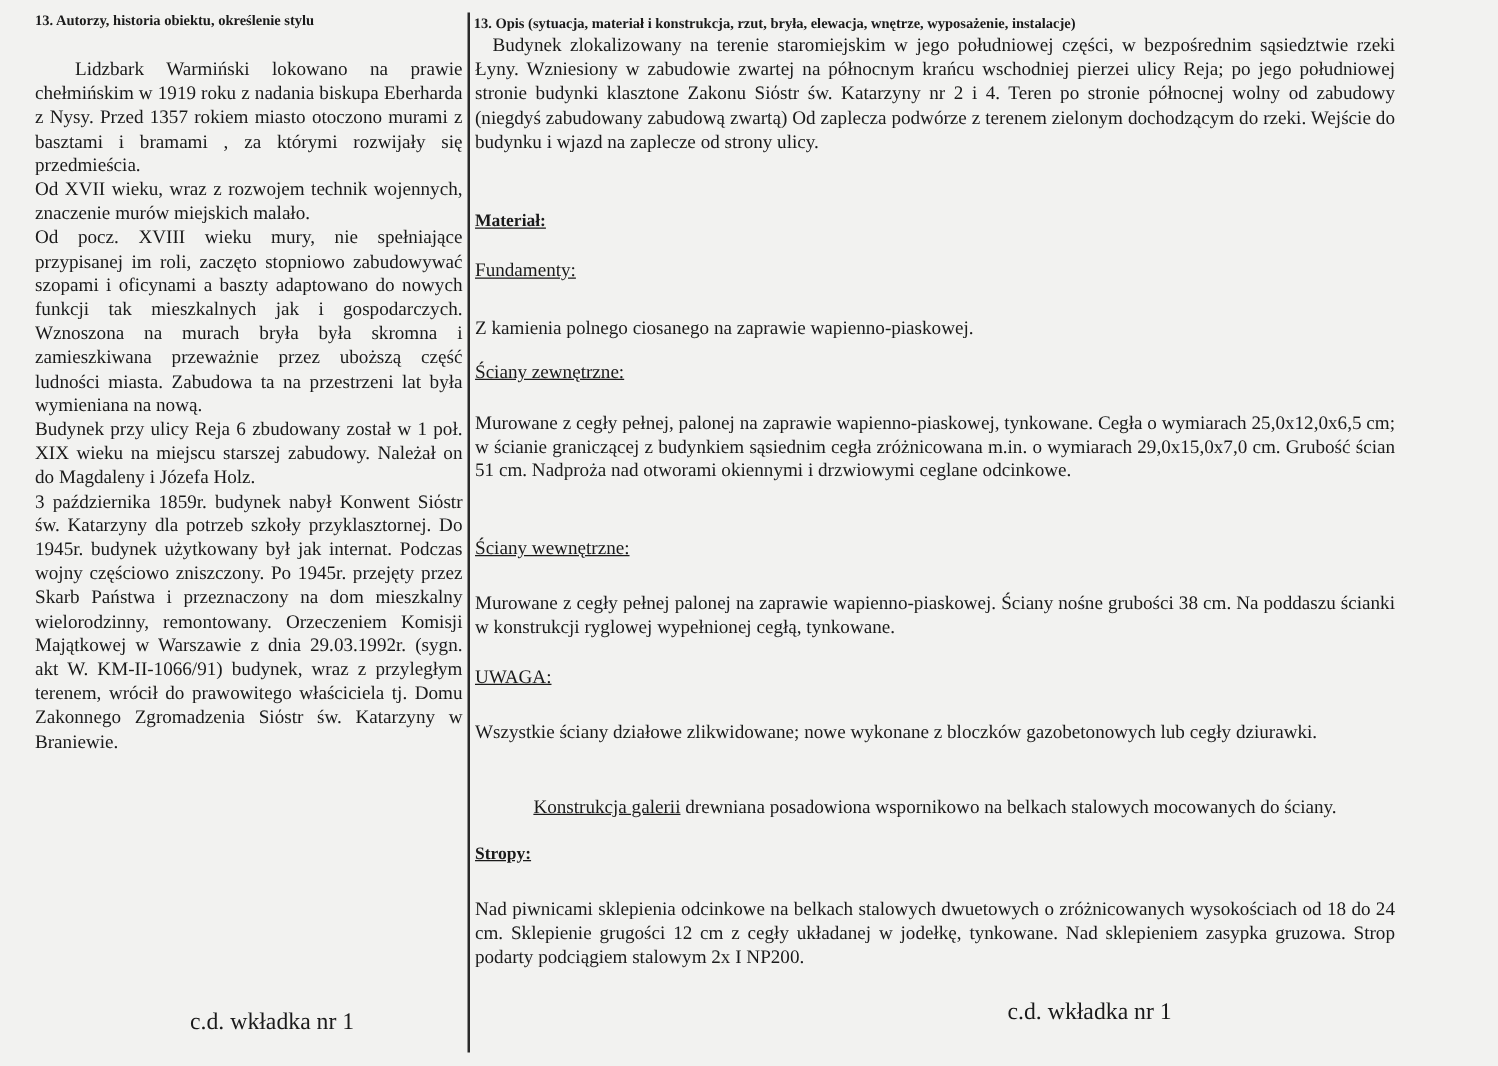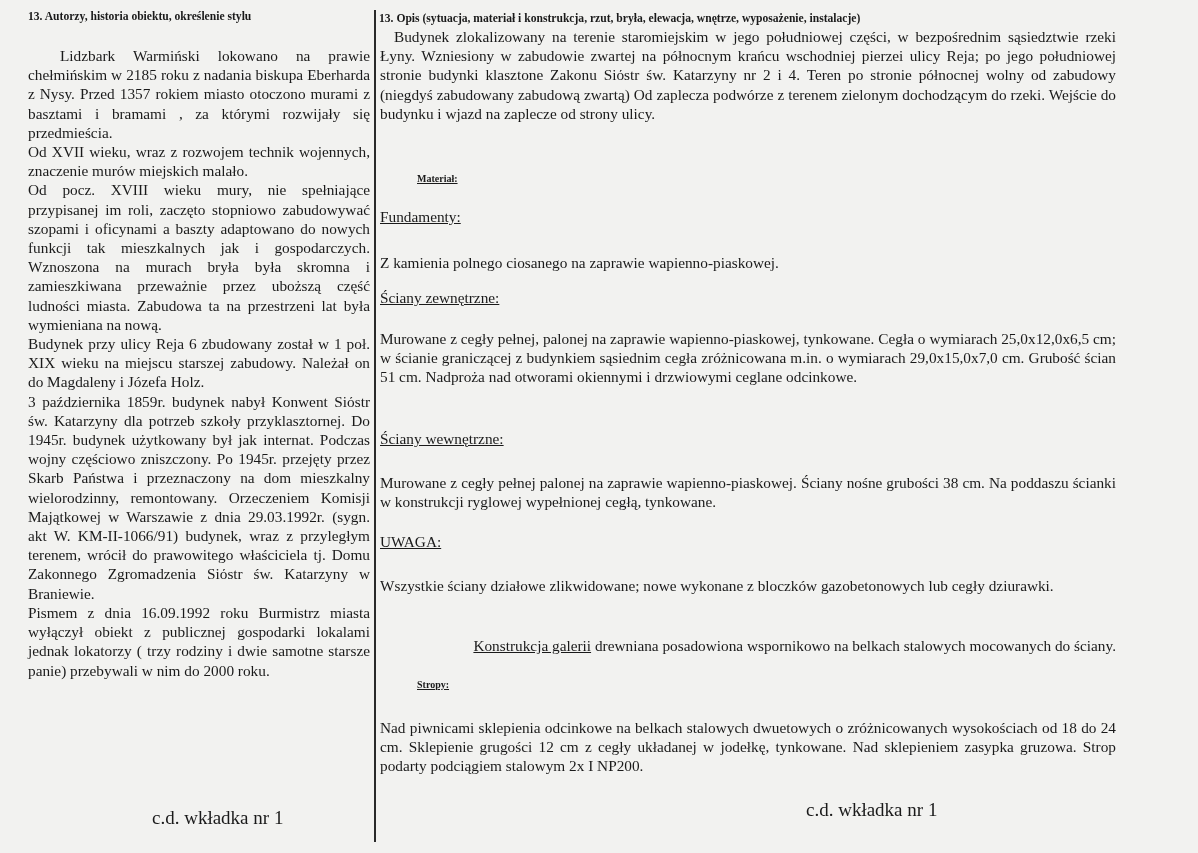--- a/index.html
+++ b/index.html
@@ -26,39 +26,38 @@
   }
   .col-left .sec-head { margin-left: 0; }
   .para {
     font-size: 15.3px; line-height: 19.2px; text-align: justify; margin: 0;
   }
   .left-body { margin-top: 22px; }
   .left-body .para { text-align: justify; }
   .left-body .para.first { text-indent: 32px; }
   .right-intro { margin-top: 0; text-indent: 14px; }
   .label-u { text-decoration: underline; font-size: 15.3px; line-height: 19px; }
-  .label-bu { text-decoration: underline; font-weight: bold; font-size: 10px; line-height: 19px; margin-left: 37px; }
+  .label-bu { text-decoration: underline; font-weight: bold; font-size: 14px; line-height: 19px; }
   .cont-note {
     position: absolute; font-size: 19px; line-height: 19px;
   }
 </style>
 </head>
 <body>
 
 <div class="divider"></div>
 
 <div class="col-left">
   <p class="sec-head">13. Autorzy, historia obiektu, określenie stylu</p>
   <div class="left-body">
-    <p class="para first">Lidzbark Warmiński lokowano na prawie chełmińskim w 2185 roku z nadania biskupa Eberharda z Nysy. Przed 1357 rokiem miasto otoczono murami z basztami i bramami , za którymi rozwijały się przedmieścia.</p>
+    <p class="para first">Lidzbark Warmiński lokowano na prawie chełmińskim w 1919 roku z nadania biskupa Eberharda z Nysy. Przed 1357 rokiem miasto otoczono murami z basztami i bramami , za którymi rozwijały się przedmieścia.</p>
     <p class="para">Od XVII wieku, wraz z rozwojem technik wojennych, znaczenie murów miejskich malało.</p>
     <p class="para">Od pocz. XVIII wieku mury, nie spełniające przypisanej im roli, zaczęto stopniowo zabudowywać szopami i oficynami a baszty adaptowano do nowych funkcji tak mieszkalnych jak i gospodarczych. Wznoszona na murach bryła była skromna i zamieszkiwana przeważnie przez uboższą część ludności miasta. Zabudowa ta na przestrzeni lat była wymieniana na nową.</p>
     <p class="para">Budynek przy ulicy Reja 6 zbudowany został w 1 poł. XIX wieku na miejscu starszej zabudowy. Należał on do Magdaleny i Józefa Holz.</p>
     <p class="para">3 października 1859r. budynek nabył Konwent Siόstr św. Katarzyny dla potrzeb szkoły przyklasztornej. Do 1945r. budynek użytkowany był jak internat. Podczas wojny częściowo zniszczony. Po 1945r. przejęty przez Skarb Państwa i przeznaczony na dom mieszkalny wielorodzinny, remontowany. Orzeczeniem Komisji Majątkowej w Warszawie z dnia 29.03.1992r. (sygn. akt W. KM-II-1066/91) budynek, wraz z przyległym terenem, wrócił do prawowitego właściciela tj. Domu Zakonnego Zgromadzenia Siόstr św. Katarzyny w Braniewie.</p>
-    <p class="para">Pismem z dnia 16.09.1992 roku Burmistrz miasta wyłączył obiekt z publicznej gospodarki lokalami jednak lokatorzy ( trzy rodziny i dwie samotne starsze panie) przebywali w nim do 2000 roku.</p>
   </div>
 </div>
 <div class="cont-note" style="left:152px; top:808px;">c.d. wkładka nr 1</div>
 
 <div class="col-right">
   <p class="sec-head" style="margin-left:-1px;">13. Opis (sytuacja, materiał i konstrukcja, rzut, bryła, elewacja, wnętrze, wyposażenie, instalacje)</p>
   <p class="para right-intro" style="margin-top:1px;">Budynek zlokalizowany na terenie staromiejskim w jego południowej  części, w bezpośrednim sąsiedztwie rzeki Łyny. Wzniesiony w zabudowie zwartej na północnym krańcu wschodniej pierzei ulicy Reja; po jego południowej stronie budynki klasztone Zakonu Siόstr św. Katarzyny nr 2 i 4. Teren po stronie północnej wolny od zabudowy (niegdyś zabudowany zabudową zwartą) Od zaplecza podwórze z terenem zielonym dochodzącym do rzeki. Wejście do budynku i wjazd na zaplecze od strony ulicy.</p>
 </div>
 
 <div class="col-right" style="top:168px;">
@@ -87,21 +86,21 @@
 </div>
 
 <div class="col-right" style="top:532px;">
   <span class="label-u">UWAGA:</span>
 </div>
 <div class="col-right" style="top:576px;">
   <p class="para">Wszystkie ściany działowe zlikwidowane; nowe wykonane z bloczków gazobetonowych lub cegły dziurawki.</p>
 </div>
 
 <div class="col-right" style="top:636px;">
-  <p class="para" style="text-align:right;">
+  <p class="para" style="text-align:center;">
     <span class="label-u">Konstrukcja galerii</span><span> drewniana posadowiona wspornikowo na belkach stalowych mocowanych do ściany.</span>
   </p>
 </div>
 
 <div class="col-right" style="top:674px;">
   <span class="label-bu">Stropy:</span>
 </div>
 <div class="col-right" style="top:718px;">
   <p class="para">Nad piwnicami sklepienia  odcinkowe na belkach stalowych dwuetowych o zróżnicowanych wysokościach od 18 do 24 cm. Sklepienie grugości 12 cm z cegły układanej w jodełkę, tynkowane. Nad sklepieniem zasypka gruzowa. Strop podarty podciągiem stalowym 2x I NP200.</p>
 </div>

